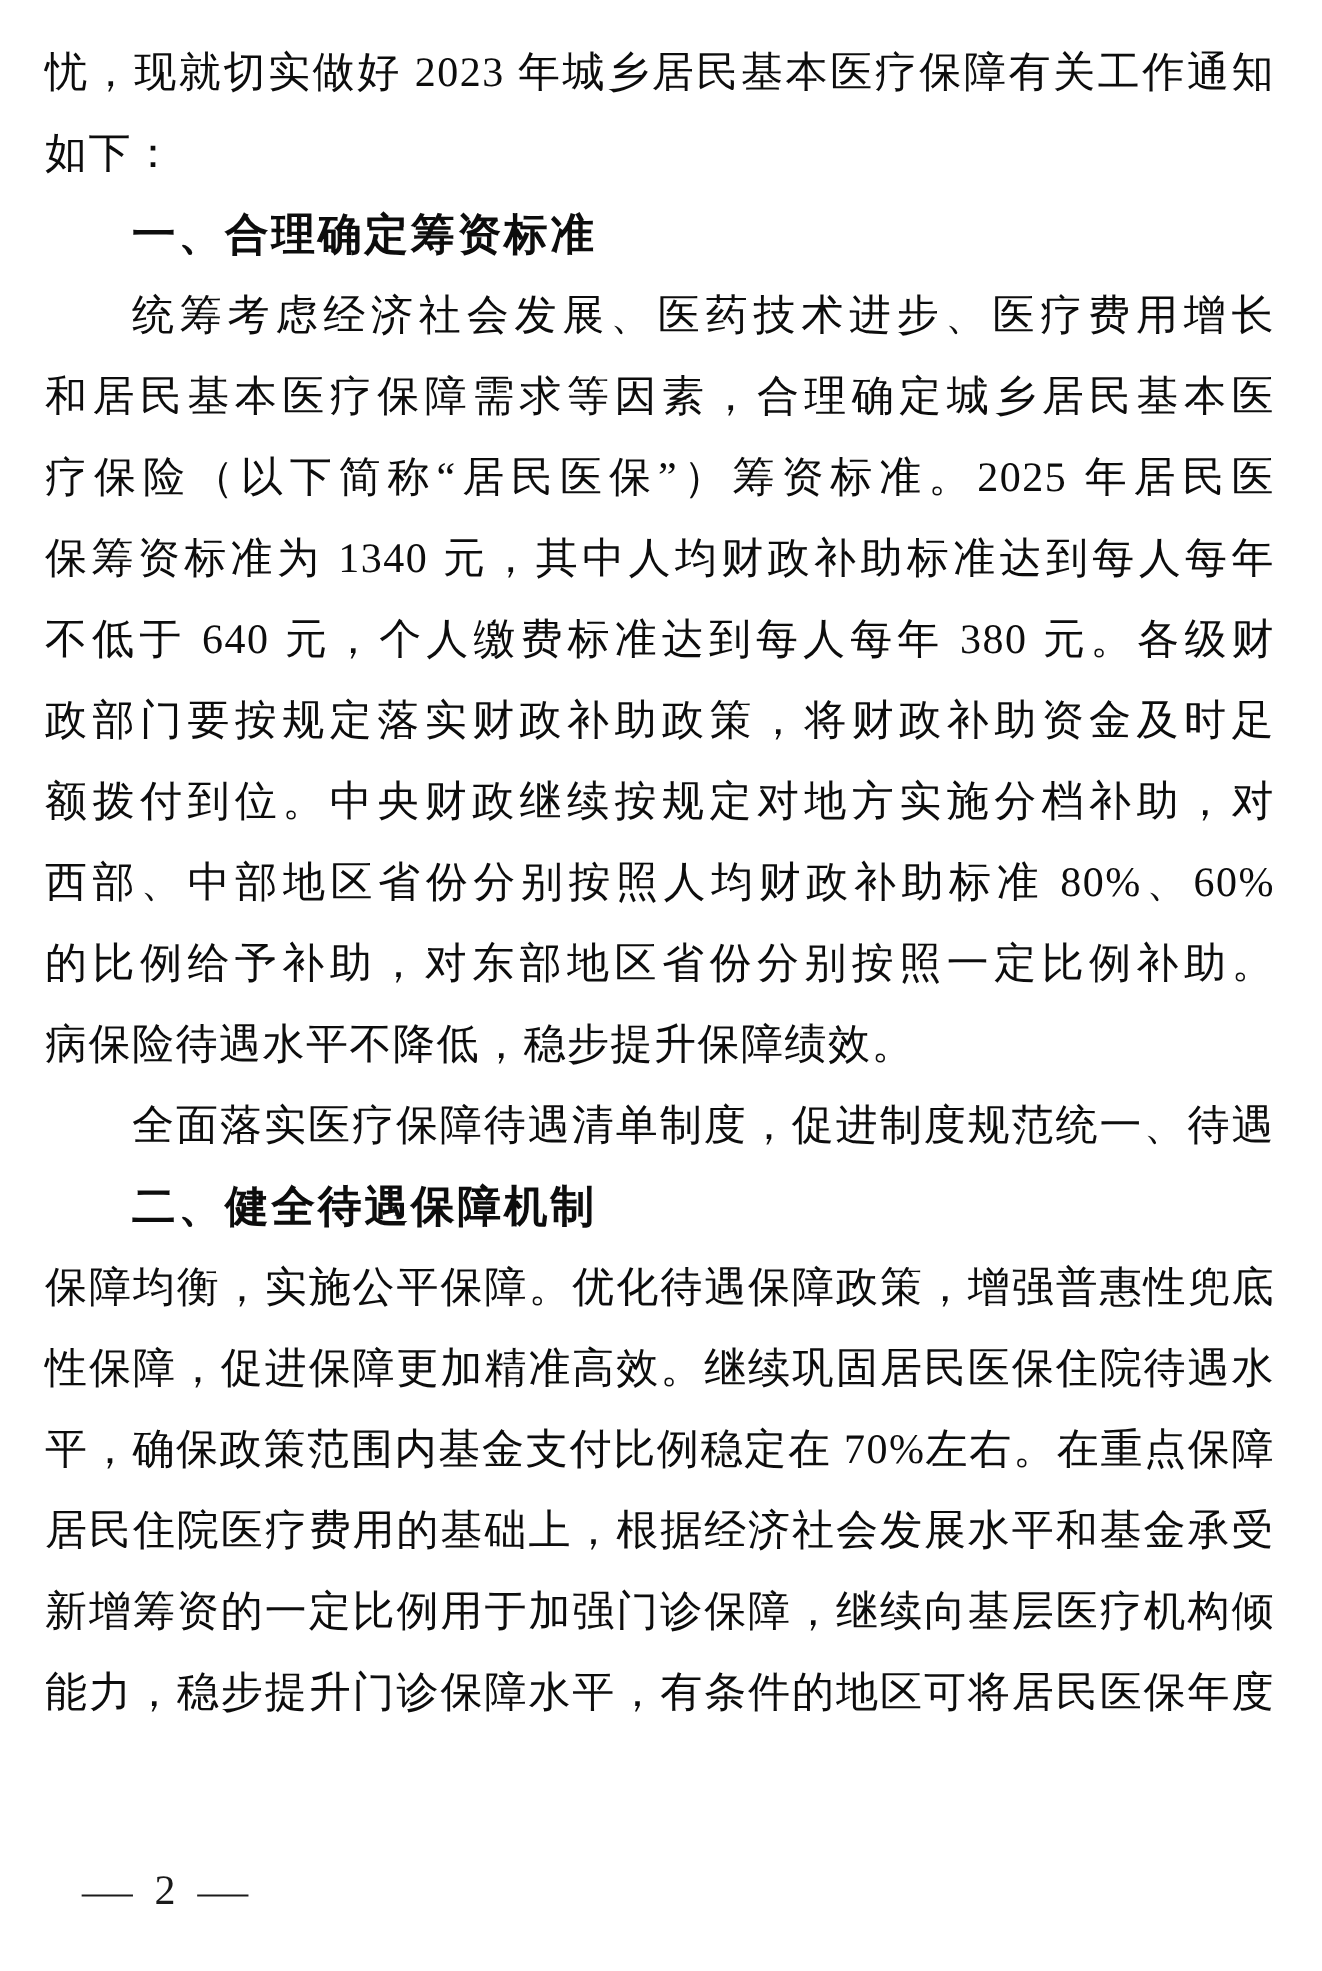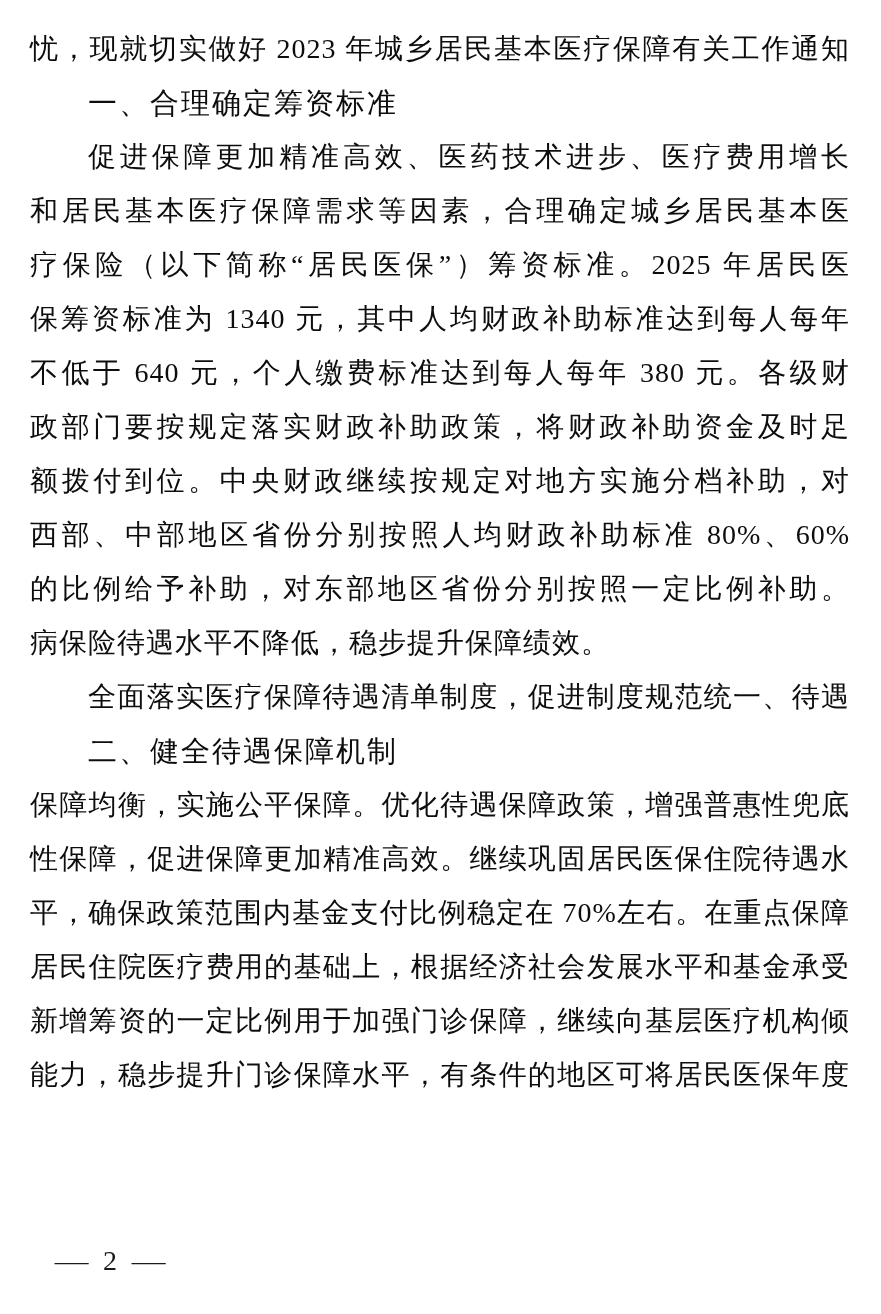--- a/index.html
+++ b/index.html
@@ -34,21 +34,21 @@
     text-align: justify;
     text-align-last: justify;
     -moz-text-align-last: justify;
     text-justify: inter-character;
   }
   .doc-line.indent {
     padding-left: 58px;
   }
   .doc-line.heading {
     font-family: "Liberation Sans", "DejaVu Sans", sans-serif;
-    font-weight: normal;
+    font-weight: bold;
     font-size: 29px;
     letter-spacing: 2px;
   }
   .footer {
     position: absolute;
     left: 58px;
     top: 1244px;
     font-size: 27px;
     line-height: 34px;
     color: #1a1a1a;
@@ -65,22 +65,23 @@
   }
 </style>
 </head>
 <body>
 
 <div class="page">
 
   <div class="text-block">
 
   <div class="doc-line body justify">忧，现就切实做好 2023 年城乡居民基本医疗保障有关工作通知</div>
+      <div class="doc-line body">如下：</div>
       <div class="doc-line heading indent">一、合理确定筹资标准</div>
-      <div class="doc-line body indent justify">促进保障更加精准高效、医药技术进步、医疗费用增长</div>
+      <div class="doc-line body indent justify">统筹考虑经济社会发展、医药技术进步、医疗费用增长</div>
       <div class="doc-line body justify">和居民基本医疗保障需求等因素，合理确定城乡居民基本医</div>
       <div class="doc-line body justify">疗保险（以下简称“居民医保”）筹资标准。2025 年居民医</div>
       <div class="doc-line body justify">保筹资标准为 1340 元，其中人均财政补助标准达到每人每年</div>
       <div class="doc-line body justify">不低于 640 元，个人缴费标准达到每人每年 380 元。各级财</div>
       <div class="doc-line body justify">政部门要按规定落实财政补助政策，将财政补助资金及时足</div>
       <div class="doc-line body justify">额拨付到位。中央财政继续按规定对地方实施分档补助，对</div>
       <div class="doc-line body justify">西部、中部地区省份分别按照人均财政补助标准 80%、60%</div>
       <div class="doc-line body justify">的比例给予补助，对东部地区省份分别按照一定比例补助。</div>
       <div class="doc-line body">病保险待遇水平不降低，稳步提升保障绩效。</div>
       <div class="doc-line body indent justify">全面落实医疗保障待遇清单制度，促进制度规范统一、待遇</div>

